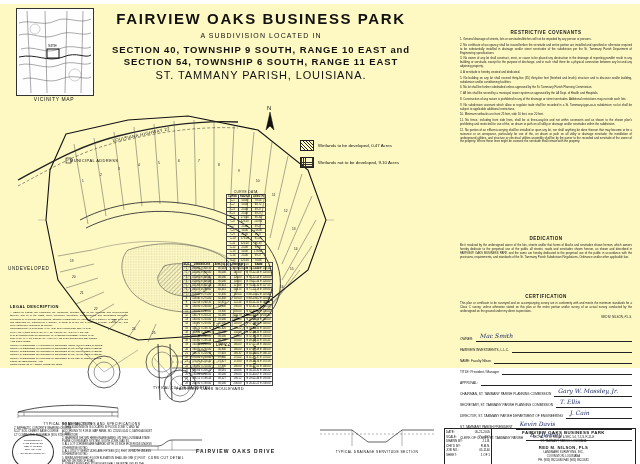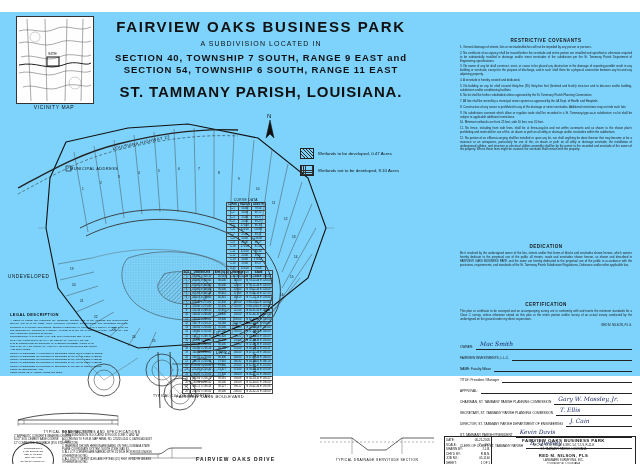--- a/index.html
+++ b/index.html
@@ -10,23 +10,23 @@
   body {
     width: 640px;
     height: 464px;
     font-family: "Liberation Sans", sans-serif;
     color: #111;
     overflow: hidden;
     position: relative;
   }
   .sheet {
     position: absolute;
-    left: 0; top: 12px;
+    left: 0; top: 4px;
     width: 640px; height: 364px;
-    background: #7dd3fc;
+    background: #fef9c3;
   }
 
   
   .title-block {
     position: absolute;
     left: 96px; top: 6px;
     width: 330px;
     text-align: center;
     line-height: 1.25;
   }
@@ -48,24 +48,24 @@
     margin-top: 3px;
     font-weight: bold;
   }
   .title-line2 {
     font-size: 9.5px;
     letter-spacing: 0.9px;
     margin-top: 1px;
     font-weight: bold;
   }
   .title-line3 {
-    font-size: 15px;
+    font-size: 11px;
     letter-spacing: 0.9px;
-    margin-top: 7px;
-    font-weight: bold;
+    margin-top: 1px;
+    font-weight: normal;
   }
 
   
   .vicinity {
     position: absolute;
     left: 16px; top: 4px;
     width: 76px; height: 86px;
     border: 1px solid #333;
     background: #fefefe;
     overflow: hidden;
@@ -375,21 +375,21 @@
         <circle cx="58" cy="66" r="6"></circle>
         <circle cx="18" cy="20" r="5"></circle>
       </g>
     </svg>
   </div>
   <div class="vicinity-label">VICINITY MAP</div>
 
   <div class="title-block">
     <div class="title-main">FAIRVIEW OAKS BUSINESS PARK</div>
     <div class="title-sub">A SUBDIVISION LOCATED IN</div>
-    <div class="title-line">SECTION 40,  TOWNSHIP 7 SOUTH,  RANGE 9 EAST and</div>
+    <div class="title-line">SECTION 40,  TOWNSHIP 9 SOUTH,  RANGE 10 EAST and</div>
     <div class="title-line2">SECTION 54,  TOWNSHIP 6 SOUTH,  RANGE 11 EAST</div>
     <div class="title-line3">ST. TAMMANY PARISH,  LOUISIANA.</div>
   </div>
 
   <div class="plat">
     <svg width="440" height="360" viewBox="0 0 440 360">
 
       <g>
         <path d="M262,12 L266,30 L262,26 L258,30 Z" fill="#111" stroke="#111" stroke-width="0.5"></path>
         <text x="259" y="10" font-size="6" font-family="Liberation Sans" fill="#111">N</text>

